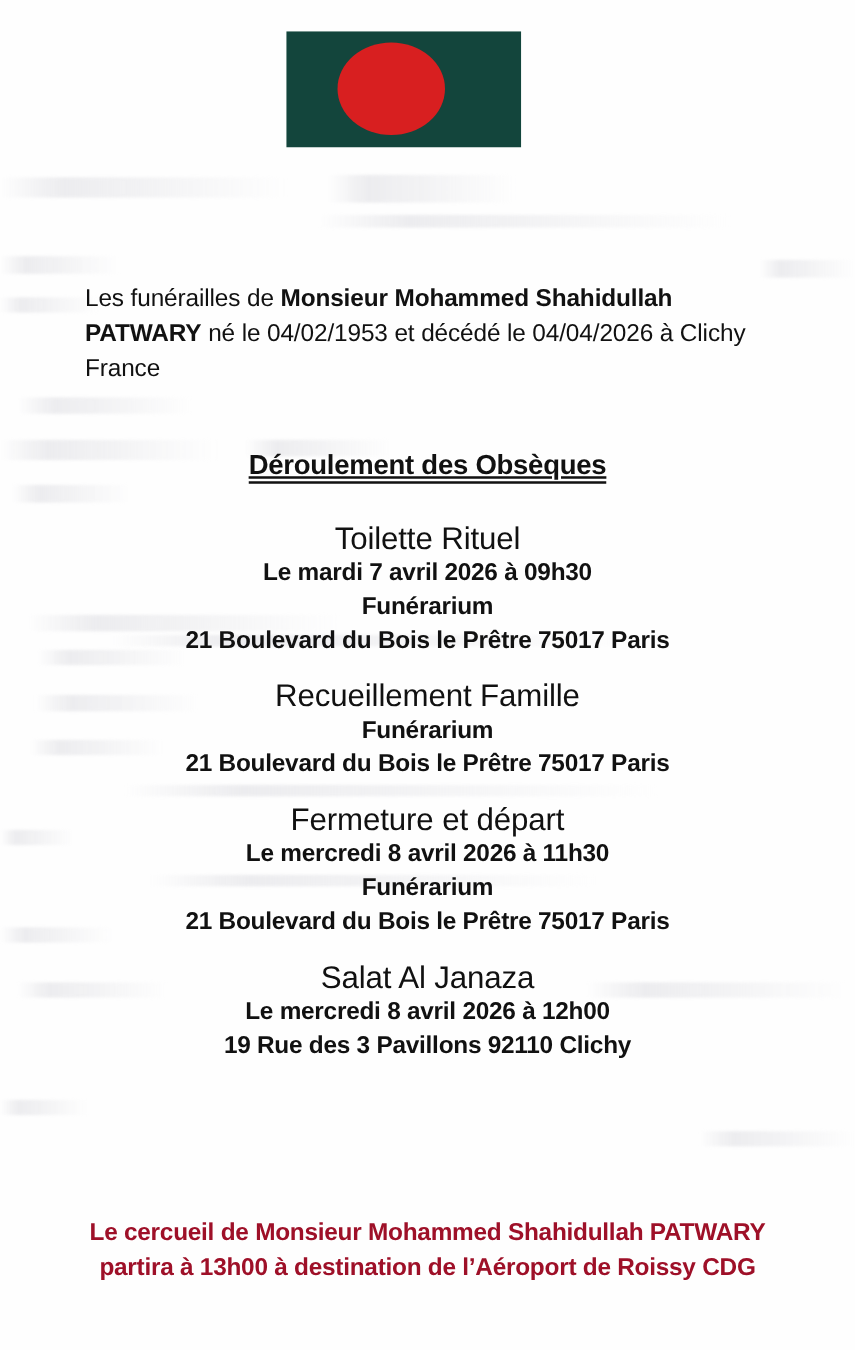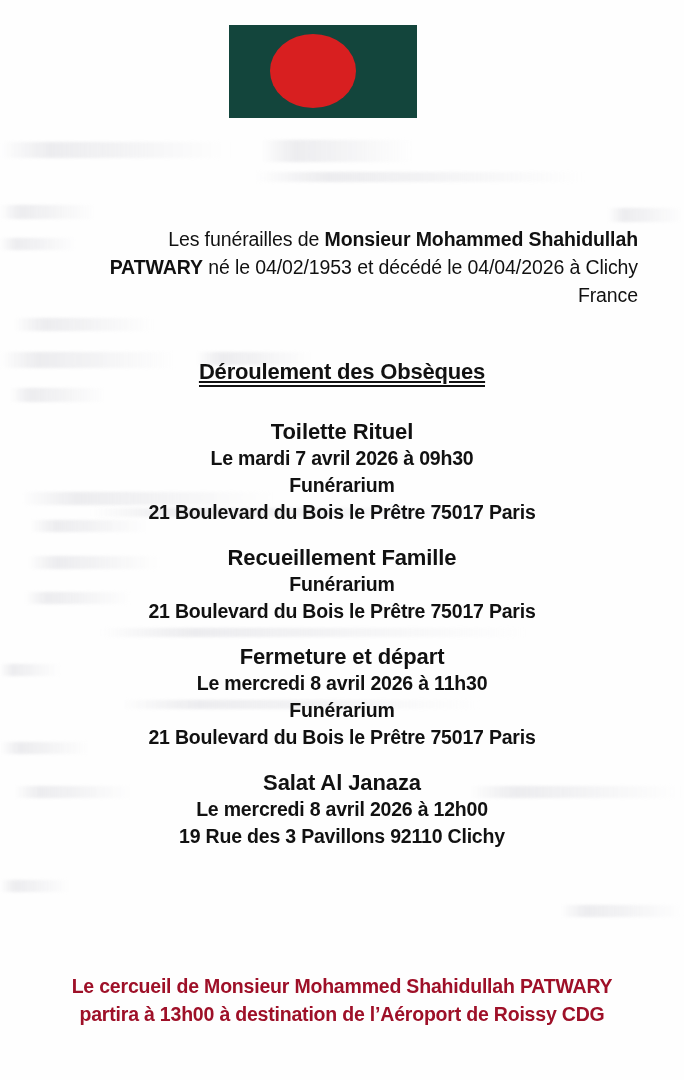--- a/index.html
+++ b/index.html
@@ -40,24 +40,24 @@
   }
   .flag {
     width: 100%;
     height: 100%;
     display: block;
   }
 
   
   .intro {
     position: absolute;
-    left: 78px;
+    left: 68px;
     top: 205px;
     width: 560px;
-    text-align: right;
+    text-align: left;
     font-size: 19.5px;
     line-height: 28px;
     font-weight: 400;
     letter-spacing: -0.1px;
   }
   .intro b { font-weight: 700; }
 
   .section-title {
     position: absolute;
     left: 0;
@@ -78,22 +78,22 @@
     position: absolute;
     left: 0;
     top: 418px;
     width: 684px;
   }
   .event {
     text-align: center;
     margin-bottom: 18px;
   }
   .event-name {
-    font-size: 22px;
-    font-weight: 700;
+    font-size: 25px;
+    font-weight: 400;
     line-height: 27px;
     letter-spacing: -0.1px;
   }
   .event-line {
     font-size: 19.5px;
     font-weight: 700;
     line-height: 27px;
     letter-spacing: -0.2px;
   }
 

